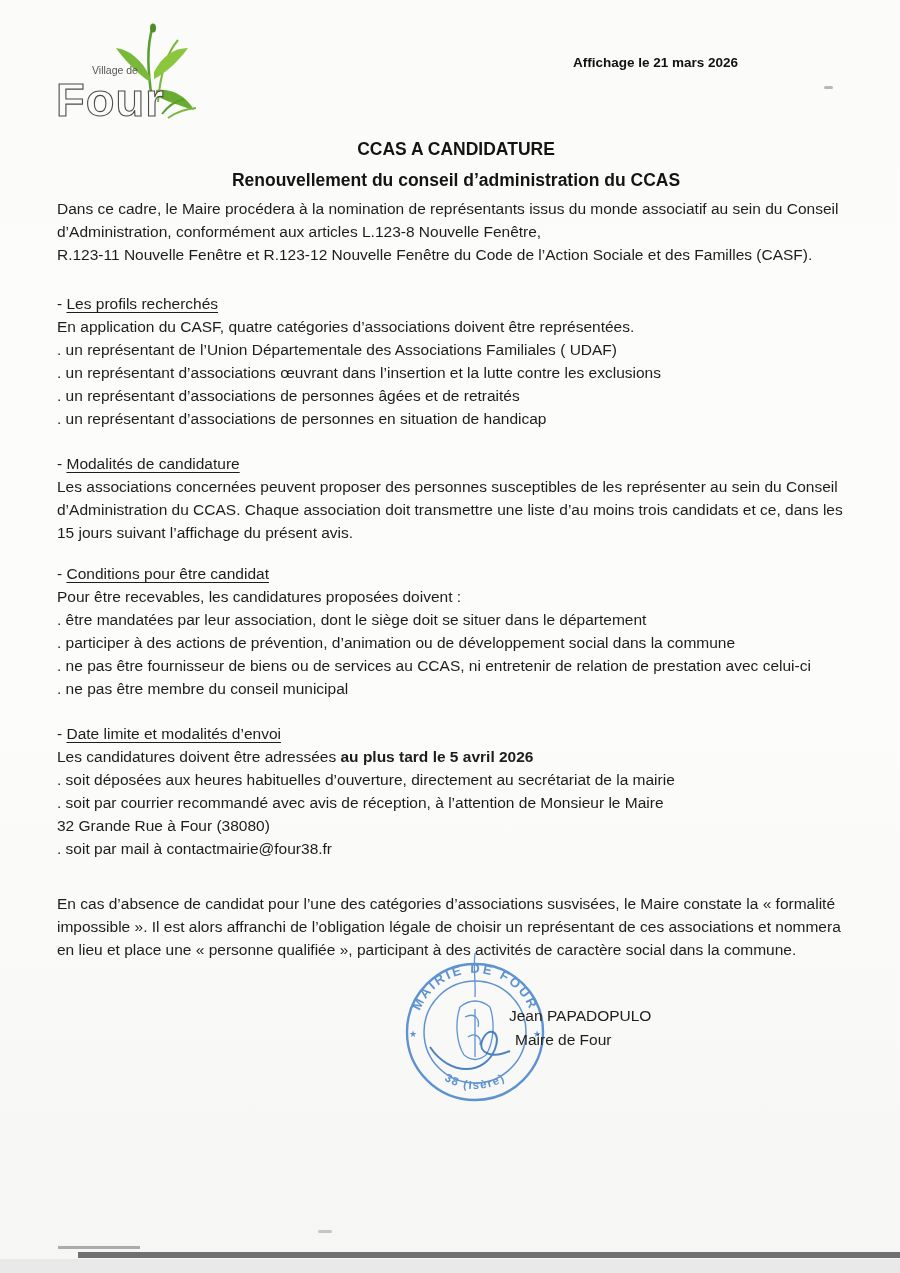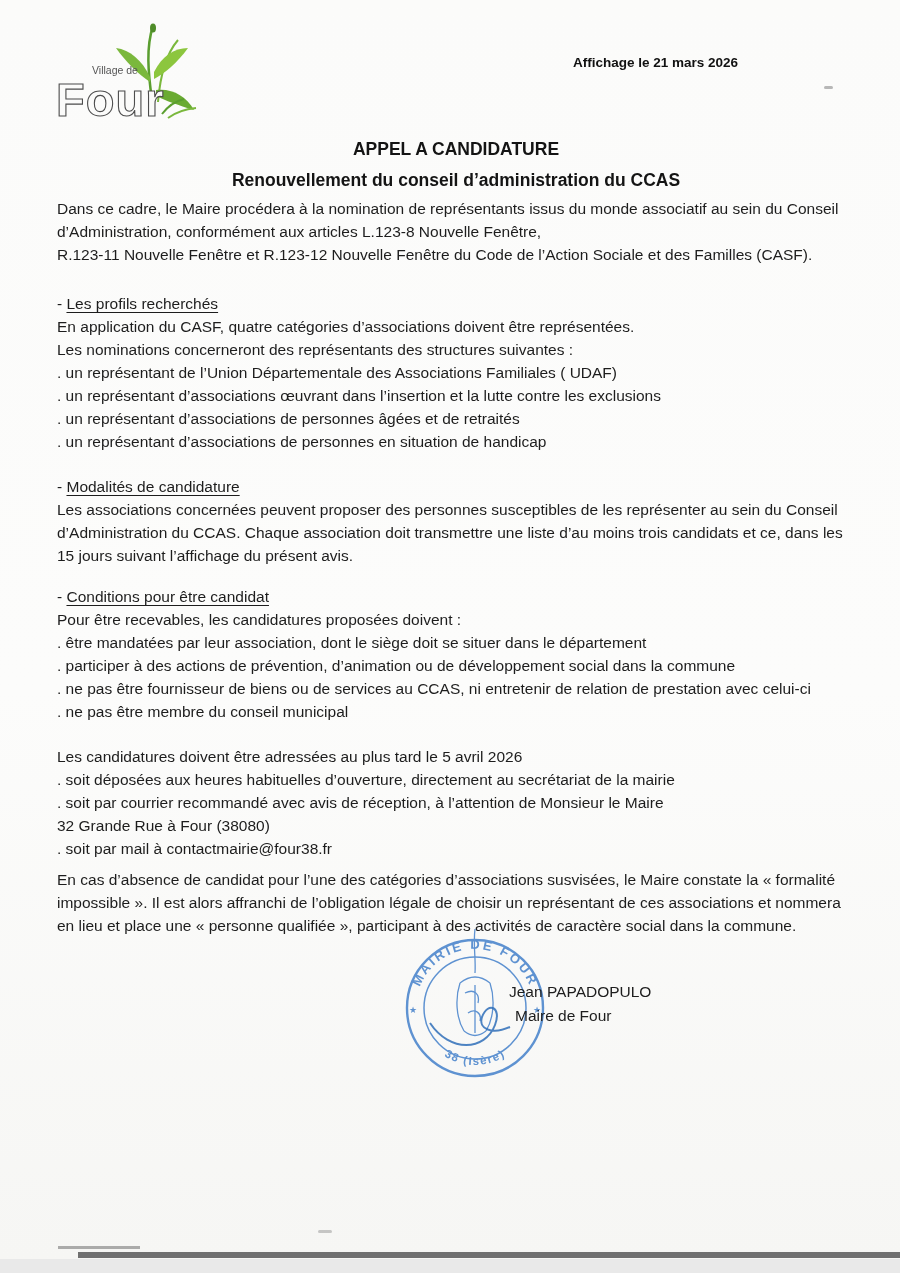--- a/index.html
+++ b/index.html
@@ -35,24 +35,24 @@
 
   .line { font-size:15.5px; line-height:23px; }
   .para  { font-size:15.5px; line-height:23px; }
 
   .intro1 { margin-top:41px; }
   .intro2 { margin-top:5px; }
   .sec-profils    { margin-top:26px; }
   .sec-modalites  { margin-top:22px; }
   .sec-conditions { margin-top:18px; }
   .sec-deadline   { margin-top:22px; }
-  .closing        { margin-top:8px; }
+  .closing        { margin-top:32px; }
 
   .u { text-decoration:underline; text-underline-offset:3px; }
-  .b { font-weight:normal;margin-top:8px; }
+  .b { font-weight:bold;margin-top:8px; }
 
   .signature { position:relative; height:176px; }
   .stamp { position:absolute; left:333px; top:-14px; }
   .sig-name { position:absolute; left:452px; top:46px; font-size:15.5px; }
   .sig-role { position:absolute; left:436px; top:70px; font-size:15.5px;margin-left:22px; }
 
   .stamp-arc-text  { font-size:13px; font-weight:bold; letter-spacing:2.5px; fill:#3d7cc9; font-family:"Liberation Sans",sans-serif; }
   .stamp-arc-small { font-size:11.5px; letter-spacing:1.5px; }
   .stamp-star { font-size:9px; fill:#3d7cc9; text-anchor:middle; font-family:"DejaVu Sans",sans-serif; }
 
@@ -78,35 +78,34 @@
       <ellipse cx="103" cy="6" rx="3" ry="4.5" fill="#4e8c28"></ellipse>
     </g>
     <text x="42" y="52" class="logo-prefix-text">Village de</text>
     <text x="6" y="94" class="logo-name-text">Four</text>
   </svg>
 
   <div class="posting-date">Affichage le 21 mars 2026</div>
 
   <div class="content">
 
-    <div class="title">APPEL A CANDIDATURE</div>
+    <div class="title">CCAS A CANDIDATURE</div>
     <div class="title title2">Renouvellement du conseil d’administration du CCAS</div>
 
 
     <div class="para intro2">
       <span>Dans ce cadre, le Maire procédera à la nomination de représentants issus du monde associatif au sein du Conseil d’Administration, conformément aux articles L.123-8 Nouvelle Fenêtre,</span><br>
       <span>R.123-11 Nouvelle Fenêtre et R.123-12 Nouvelle Fenêtre du Code de l’Action Sociale et des Familles (CASF).</span>
     </div>
 
     <div class="sec-profils">
       <div class="line">
         <span>- </span><span class="u">Les profils recherchés</span>
       </div>
       <div class="line">En application du CASF, quatre catégories d’associations doivent être représentées.</div>
-      <div class="line">Les nominations concerneront des représentants des structures suivantes :</div>
       <div class="line">. un représentant de l’Union Départementale des Associations Familiales ( UDAF)</div>
       <div class="line">. un représentant d’associations œuvrant dans l’insertion et la lutte contre les exclusions</div>
       <div class="line">. un représentant d’associations de personnes âgées et de retraités</div>
       <div class="line">. un représentant d’associations de personnes en situation de handicap</div>
     </div>
 
     <div class="sec-modalites">
       <div class="line">
         <span>- </span><span class="u">Modalités de candidature</span>
       </div>
@@ -118,20 +117,23 @@
         <span>- </span><span class="u">Conditions pour être candidat</span>
       </div>
       <div class="line">Pour être recevables, les candidatures proposées doivent :</div>
       <div class="line">. être mandatées par leur association, dont le siège doit se situer dans le département</div>
       <div class="line">. participer à des actions de prévention, d’animation ou de développement social dans la commune</div>
       <div class="line">. ne pas être fournisseur de biens ou de services au CCAS, ni entretenir de relation de prestation avec celui-ci</div>
       <div class="line">. ne pas être membre du conseil municipal</div>
     </div>
 
     <div class="sec-deadline">
+      <div class="line">
+        <span>- </span><span class="u">Date limite et modalités d’envoi</span>
+      </div>
       <div class="line">
         <span>Les candidatures doivent être adressées </span><span class="b">au plus tard le 5 avril 2026</span>
       </div>
       <div class="line">. soit déposées aux heures habituelles d’ouverture, directement au secrétariat de la mairie</div>
       <div class="line">. soit par courrier recommandé avec avis de réception, à l’attention de Monsieur le Maire</div>
       <div class="line">32 Grande Rue à Four (38080)</div>
       <div class="line">. soit par mail à contactmairie@four38.fr</div>
     </div>
 
     <div class="para closing">En cas d’absence de candidat pour l’une des catégories d’associations susvisées, le Maire constate la « formalité impossible ». Il est alors affranchi de l’obligation légale de choisir un représentant de ces associations et nommera en lieu et place une « personne qualifiée », participant à des activités de caractère social dans la commune.</div>

